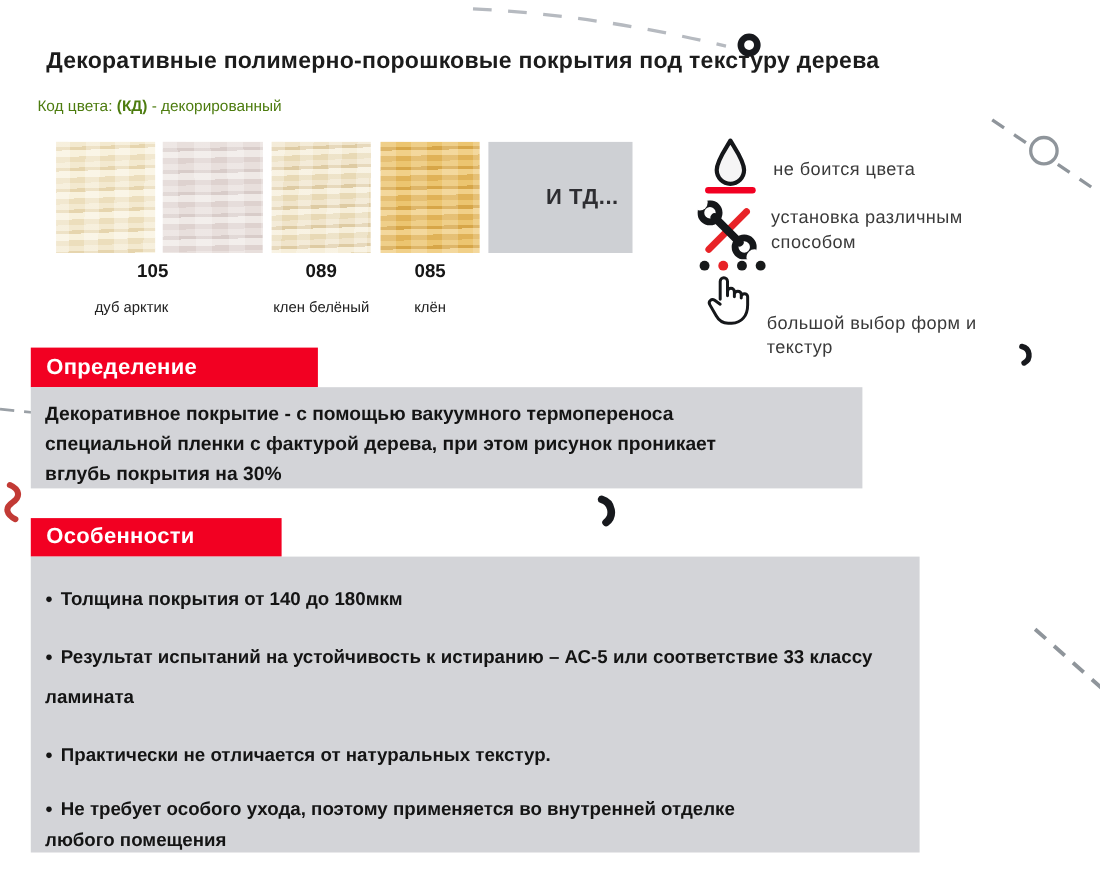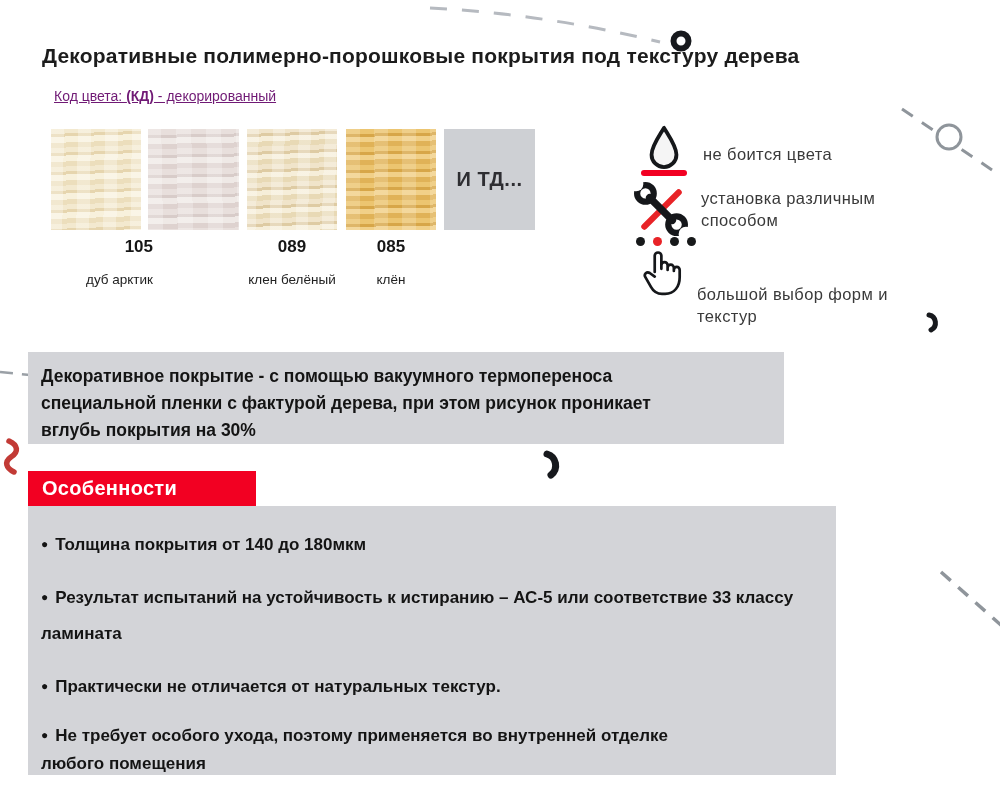--- a/index.html
+++ b/index.html
@@ -2,38 +2,38 @@
 <html><head>
 <meta charset="utf-8">
 <style>
   html,body{margin:0;padding:0;background:#ffffff;}
   .canvas{
     position:relative;width:1000px;height:800px;background:#ffffff;overflow:hidden;
     font-family:"Liberation Sans", sans-serif;color:#1a1a1a;
   }
   
   .title{position:absolute;left:42px;top:44px;font-size:21px;font-weight:700;color:#1c1c1c;letter-spacing:.2px;}
-  .subtitle{position:absolute;left:54px;top:88px;font-size:14px;color:#701a75;text-decoration:underline;}
+  .subtitle{position:absolute;left:34px;top:88px;font-size:14px;color:#4d7c0f;}
   .subtitle .code-bold{font-weight:700;}
   
   .swatch{position:absolute;top:129px;width:90px;height:101px;}
   .swatch-1{left:51px;background:
       repeating-linear-gradient(91deg, rgba(255,255,255,.30) 0 13px, rgba(255,255,255,0) 13px 27px),
       repeating-linear-gradient(178deg,#f3e9cf 0 5px,#e6d5ae 5px 8px,#f8f1dc 8px 14px,#ecdebc 14px 19px);}
   .swatch-2{left:148px;width:91px;background:
       repeating-linear-gradient(89deg, rgba(255,255,255,.25) 0 15px, rgba(255,255,255,0) 15px 30px),
       repeating-linear-gradient(179deg,#e8dfdc 0 6px,#d8ccc9 6px 9px,#efe9e6 9px 15px,#ded2cf 15px 20px);}
   .swatch-3{left:247px;background:
       repeating-linear-gradient(92deg, rgba(255,255,255,.28) 0 12px, rgba(255,255,255,0) 12px 26px),
       repeating-linear-gradient(178deg,#f0e4ca 0 5px,#decba3 5px 8px,#f6eed9 8px 13px,#e8d9b5 13px 18px);}
   .swatch-4{left:346px;background:
       repeating-linear-gradient(90deg, rgba(255,255,255,.18) 0 14px, rgba(255,255,255,0) 14px 28px),
       repeating-linear-gradient(179deg,#ecc570 0 5px,#d7a648 5px 8px,#f1d088 8px 13px,#e0b257 13px 18px);}
   .etc-box{position:absolute;left:444px;top:129px;width:91px;height:101px;background:#ced0d4;
-      display:flex;align-items:center;justify-content:center;font-size:20px;font-weight:700;color:#2e2e32;letter-spacing:.5px;}
+      display:flex;align-items:center;justify-content:center;font-size:20px;font-weight:700;color:#2e2e32;letter-spacing:.5px;padding-left:40px;}
   .swatch-label{position:absolute;top:237px;width:90px;text-align:center;line-height:1.15;}
   .swatch-label .code{font-size:17px;font-weight:700;color:#161616;}
   .swatch-label .name{font-size:13.5px;color:#222;margin-top:15px;}
   .lab-1{left:63px;text-align:right;} .lab-2{left:143px;width:101px;} .lab-3{left:237px;width:110px;} .lab-4{left:346px;}
   
   .benefit-label{position:absolute;font-size:16.5px;color:#3a3a3a;letter-spacing:.4px;line-height:1.32;}
   .lbl-water{left:703px;top:144px;}
   .lbl-tools{left:701px;top:188px;width:232px;}
   .lbl-hand{left:697px;top:247px;width:240px;margin-top:37px;}
   .drop-icon{position:absolute;left:646px;top:125px;}
@@ -121,20 +121,21 @@
     <span class="dot"></span>
     <span class="dot red"></span>
     <span class="dot"></span>
     <span class="dot"></span>
   </div>
   <svg class="hand-icon" width="46" height="52" viewBox="0 0 44 50">
     <path d="M15 24 V8.5 a3.2 3.2 0 0 1 6.4 0 V21 m0 -3.5 a3 3 0 0 1 6 0 V22 m0 -2 a3 3 0 0 1 6 0 v3 m0 -1 a2.8 2.8 0 0 1 5.6 0 v7 c0 9 -5 16 -14 16 h-3 c-5 0 -8 -2 -10.5 -6.5 L6 29 c-1.8 -3 1.4 -5.8 4.2 -4 l4.8 3.4" fill="#ffffff" stroke="#15171a" stroke-width="2.6" stroke-linejoin="round" stroke-linecap="round"></path>
   </svg>
   <div class="benefit-label lbl-hand">большой выбор форм и текстур</div>
 
+  <div class="sec-header def-header">Определение</div>
   <div class="panel def-panel">
     <div class="line">Декоративное покрытие - с помощью вакуумного термопереноса</div>
     <div class="line">специальной пленки с фактурой дерева, при этом рисунок проникает</div>
     <div class="line">вглубь покрытия на 30%</div>
   </div>
 
   <div class="sec-header feat-header">Особенности</div>
   <div class="panel feat-panel">
     <div class="feat-item">
       <div><span class="bullet">●</span><span>Толщина покрытия от 140 до 180мкм</span></div>

